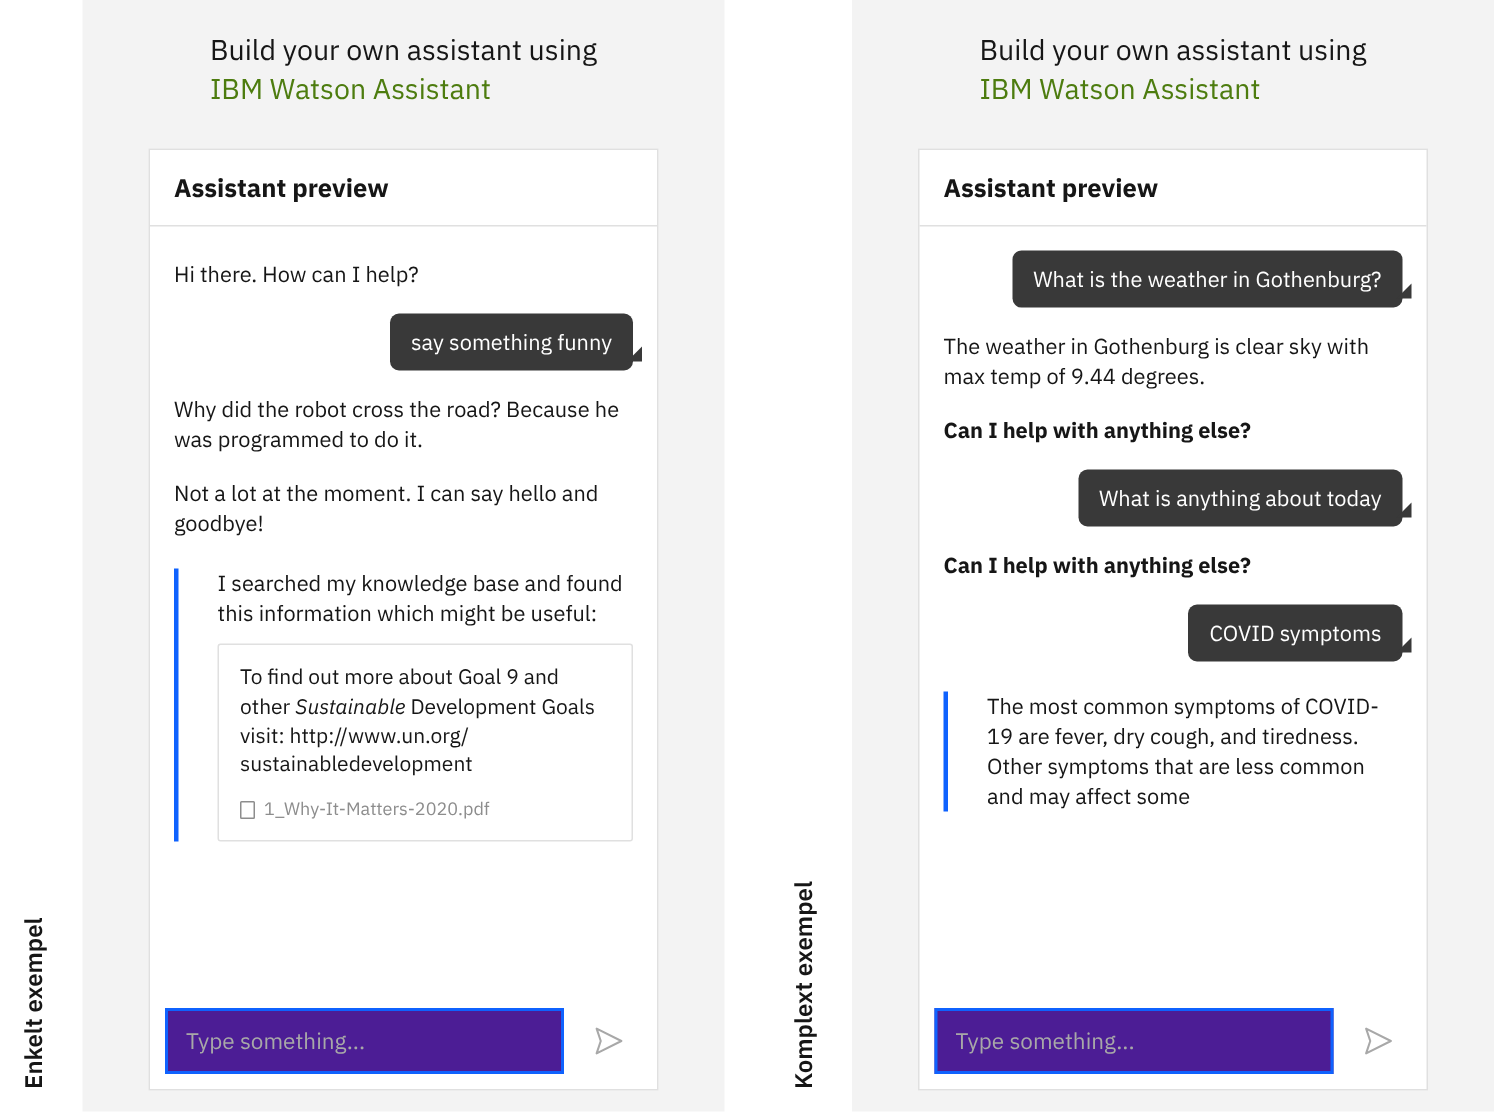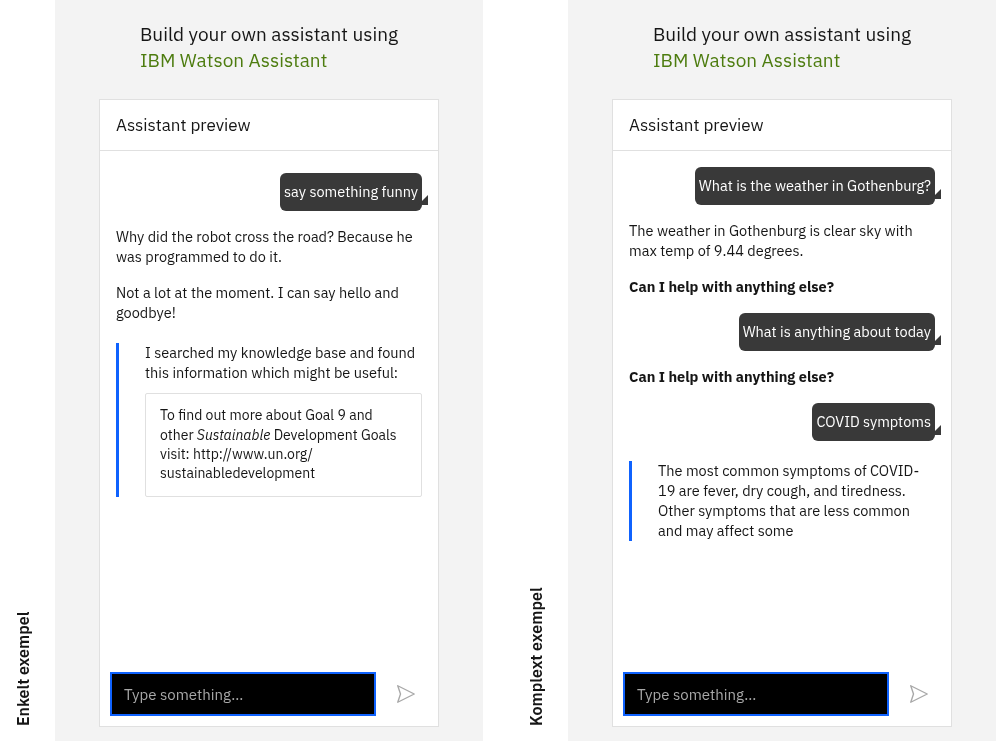--- a/index.html
+++ b/index.html
@@ -49,42 +49,42 @@
     border: 1px solid #e0e0e0;
     display: flex;
     flex-direction: column;
     flex: 1;
     min-height: 0;
     margin-bottom: 14px;
   }
   .chat-header {
     padding: 14px 16px;
     font-size: 17px;
-    font-weight: 400;
+    font-weight: 700;
     border-bottom: 1px solid #e0e0e0;
   }
   .chat-body {
     flex: 1;
     overflow: hidden;
     padding: 12px 14px 0;
     display: flex;
     flex-direction: column;
     font-size: 14.5px;
     line-height: 1.38;
   }
   .bot-msg { margin: 10px 2px 6px; color: #161616; }
   .bot-strong { font-weight: 700; margin: 10px 2px 6px; }
   .bot-ital i { font-style: italic; }
 
   .user-bubble {
     align-self: flex-end;
     background: #393939;
     color: #fff;
     border-radius: 6px;
-    padding: 9px 4px;
+    padding: 9px 14px;
     margin: 10px 2px 6px;
     max-width: 85%;
     position: relative;
     font-size: 14.5px;
   }
   .user-bubble::after {
     content: "";
     position: absolute;
     right: -6px;
     bottom: 6px;
@@ -123,21 +123,21 @@
 
   .input-row {
     display: flex;
     align-items: stretch;
     padding: 8px 10px 10px;
     gap: 8px;
   }
   .input-box {
     flex: 1;
     border: 2px solid #0f62fe;
-    background: #000000;
+    background: #4c1d95;
     display: flex;
     align-items: center;
     padding: 0 12px;
     height: 44px;
   }
   .input-box span {
     color: #a8a8a8;
     font-size: 15px;
   }
   .send-btn {
@@ -157,28 +157,33 @@
 
   <div class="heading">
     <span>Build your own assistant using</span><br>
     <span class="link">IBM Watson Assistant</span>
   </div>
 
   <div class="chat-card">
     <div class="chat-header">Assistant preview</div>
 
     <div class="chat-body">
+      <div class="bot-msg">Hi there. How can I help?</div>
       <div class="user-bubble">say something funny</div>
       <div class="bot-msg">Why did the robot cross the road? Because he was programmed to do it.</div>
       <div class="bot-msg">Not a lot at the moment. I can say hello and goodbye!</div>
 
       <div class="search-block">
         <div>I searched my knowledge base and found this information which might be useful:</div>
         <div class="search-card bot-ital">
           <span>To find out more about Goal 9 and other </span><i>Sustainable</i><span> Development Goals visit: http://www.un.org/ sustainabledevelopment</span>
+          <div class="search-file">
+            <span class="doc-icon"></span>
+            <span>1_Why-It-Matters-2020.pdf</span>
+          </div>
         </div>
       </div>
     </div>
 
     <div class="input-row">
       <div class="input-box">
         <span>Type something...</span>
       </div>
       <div class="send-btn">
         <svg viewBox="0 0 24 24">

